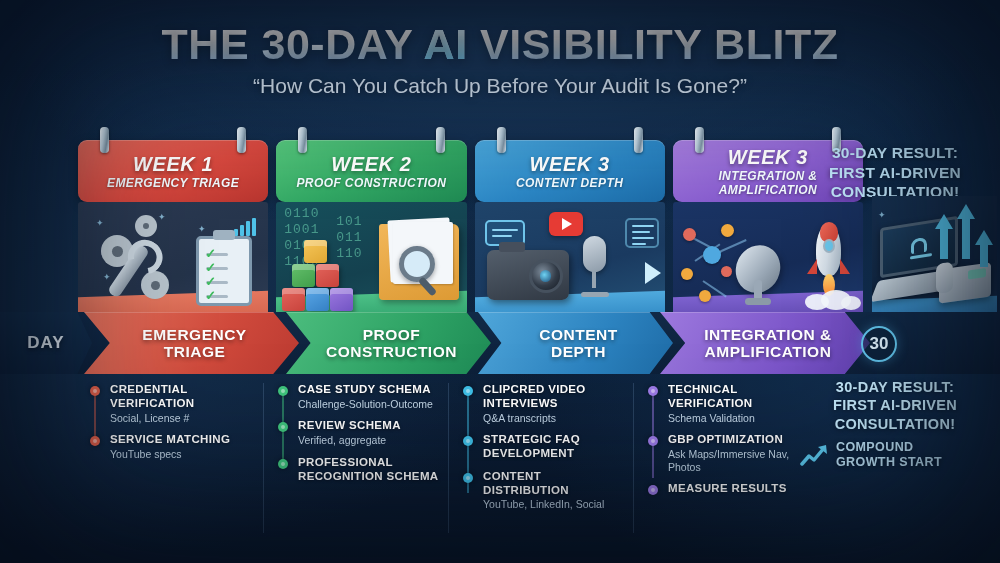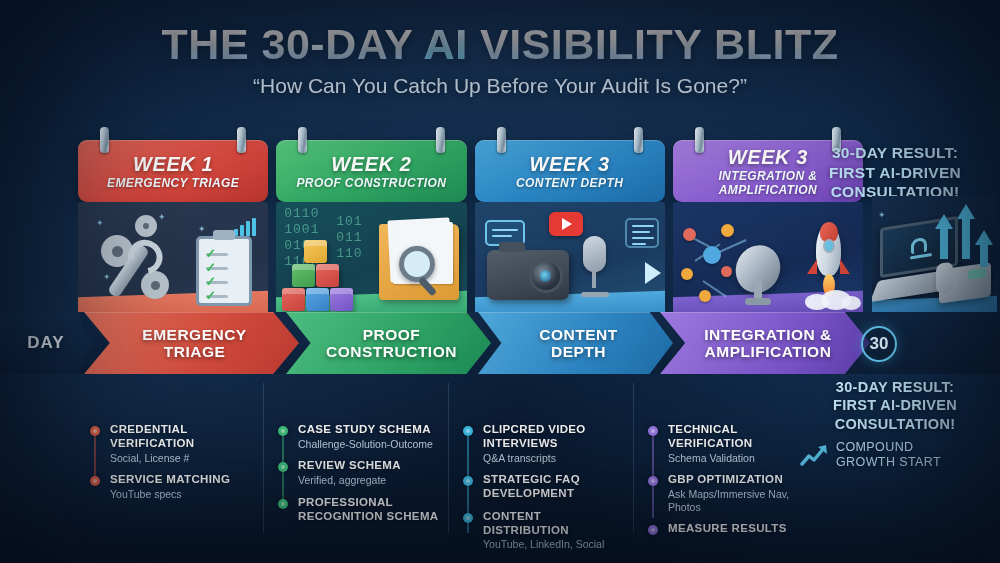--- a/index.html
+++ b/index.html
@@ -183,38 +183,38 @@
   .c4 { left:660px; width:210px; background:linear-gradient(120deg,#9d79de,#7b55c9 60%,#6241b2); }
   .badge30 { position:absolute; top:326px; left:861px; width:36px; height:36px; border-radius:50%;
           border:2.5px solid #63c7ef; display:flex; align-items:center; justify-content:center;
           background:rgba(12,36,60,.55); box-shadow:0 0 12px rgba(80,190,240,.35); }
   .badge30 span { font-size:17px; font-weight:bold; color:#dff2fd; }
 
   
   .cols { position:absolute; top:383px; left:78px; width:785px; height:150px; display:flex; }
   .col { position:relative; width:185px; padding-left:12px; }
   .col + .col { border-left:1px solid rgba(130,175,215,.22); padding-left:14px; }
-  .bullets { position:relative;margin-top:40px; }
+  .bullets { position:relative; }
   .spine { position:absolute; left:4px; top:8px; bottom:18px; width:2px; opacity:.5; }
   .bi { position:relative; padding-left:20px; margin-bottom:9px; }
   .dot { position:absolute; left:0; top:3px; width:10px; height:10px; border-radius:50%;
          box-shadow:0 0 5px rgba(0,0,0,.45); }
   .dot::after { content:""; position:absolute; inset:3px; border-radius:50%; background:rgba(255,255,255,.45); }
   .bt { font-size:11.5px; font-weight:bold; color:#ffffff; letter-spacing:.35px; line-height:1.2;
         text-shadow:0 1px 3px rgba(0,0,0,.5); }
   .bd { font-size:10.5px; color:#c3d6e6; line-height:1.2; margin-top:1px; }
 
   
   .result-bot { position:absolute; top:378px; left:795px; width:200px; text-align:center;
         font-size:14.5px; font-weight:bold; line-height:1.26; color:#c6ebfd; letter-spacing:.3px;
         text-shadow:0 1px 5px rgba(0,0,0,.55); }
   .compound { position:absolute; top:440px; left:800px; width:195px; display:flex;
         align-items:center; gap:6px; }
   .trend { position:relative; width:30px; height:24px; flex:none; }
-  .compound-txt { font-size:12.5px; font-weight:normal; color:#bfe4f8; line-height:1.2;
+  .compound-txt { font-size:12.5px; font-weight:bold; color:#bfe4f8; line-height:1.2;
         letter-spacing:.4px; text-shadow:0 1px 4px rgba(0,0,0,.5); }
 </style>
 </head>
 <body>
 
 <div id="stage">
 
   <div class="title-wrap">
     <div class="title"><span>THE 30-DAY </span><span class="ai">AI</span><span> VISIBILITY BLITZ</span></div>
     <div class="subtitle">“How Can You Catch Up Before Your Audit Is Gone?”</div>

